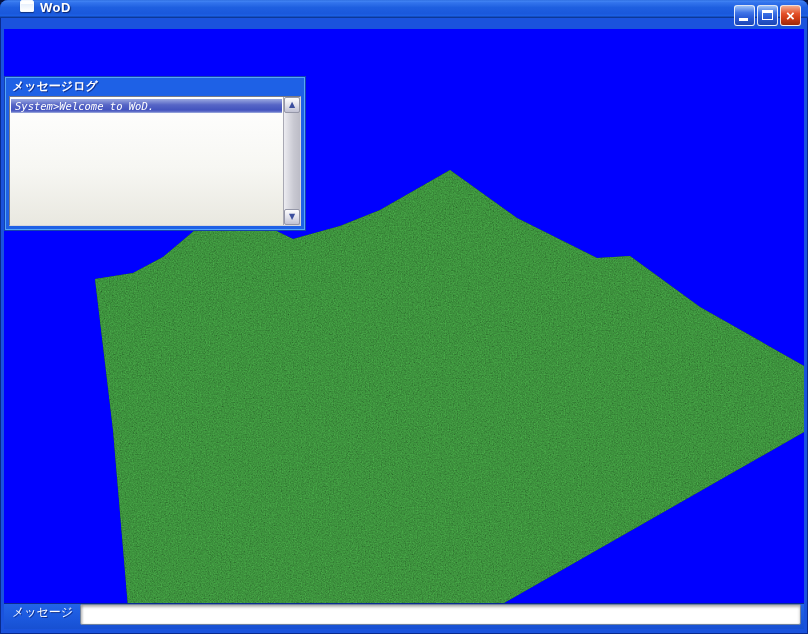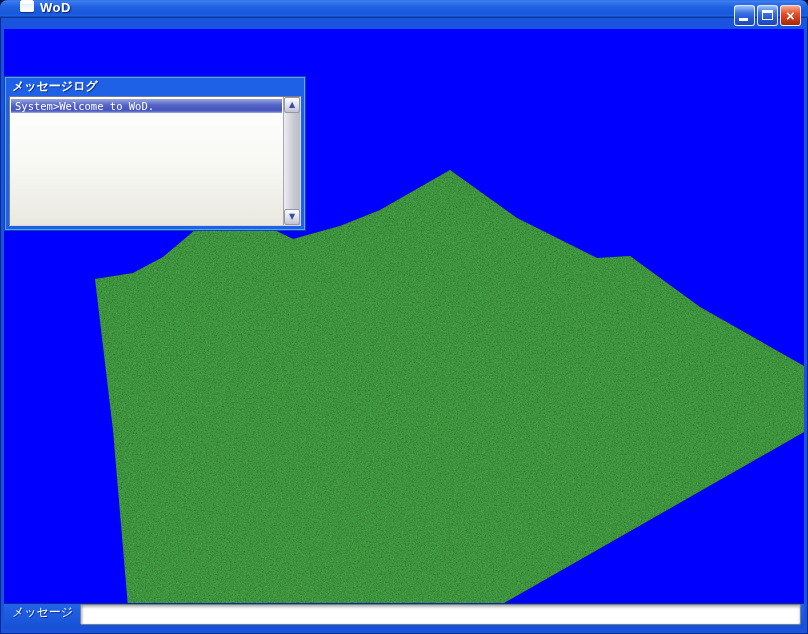--- a/index.html
+++ b/index.html
@@ -43,21 +43,21 @@
   .log-panel { position:absolute; left:1px; top:3px; width:300px; height:153px;
     background:#1e61e6; border:1px solid #55a6f8; box-shadow:0 0 0 1px #1443ae;margin-top:45px; }
   .log-header { height:18px; line-height:17px; padding-left:6px; color:#ffffff;
     font-size:12px; font-weight:bold; text-shadow:1px 1px 0 rgba(0,0,60,.5); }
   .log-list { position:absolute; left:3px; right:3px; top:18px; bottom:3px;
     background:linear-gradient(180deg,#ffffff 0%,#f7f7f3 55%,#e9e8e0 100%);
     border:1px solid; border-color:#7a7a84 #d6d6da #d6d6da #7a7a84; }
   .log-row { margin:2px 18px 0 1px; height:14px; line-height:14px; padding-left:4px;
     color:#ffffff; font-family:"DejaVu Sans Mono","Liberation Mono",monospace; font-size:10.5px;
     background:linear-gradient(180deg,#9aa8e0 0%,#5665c6 45%,#4353be 85%,#6a77cc 100%);
-    border-bottom:1px solid #8e9cd8; white-space:nowrap; overflow:hidden; }
+    border-bottom:1px solid #8e9cd8; white-space:nowrap; overflow:hidden;font-style:italic; }
 
   .scrollbar { position:absolute; right:0; top:0; bottom:0; width:17px;
     background:linear-gradient(90deg,#ececf1 0%,#c9c9d2 60%,#bcbcc6 100%);
     border-left:1px solid #a9a9b4; display:flex; flex-direction:column; }
   .sb-btn { height:16px; flex:0 0 16px; display:flex; align-items:center; justify-content:center;
     background:linear-gradient(180deg,#fdfdfe 0%,#dfe0ea 55%,#c0c1d2 100%);
     border:1px solid #9597a8; border-radius:2px; color:#3c4f9e; font-size:8px; }
   .sb-btn span { font-family:"DejaVu Sans",sans-serif; line-height:8px; }
   .sb-track { flex:1; }
   .sb-btn.down { margin-top:auto; }

